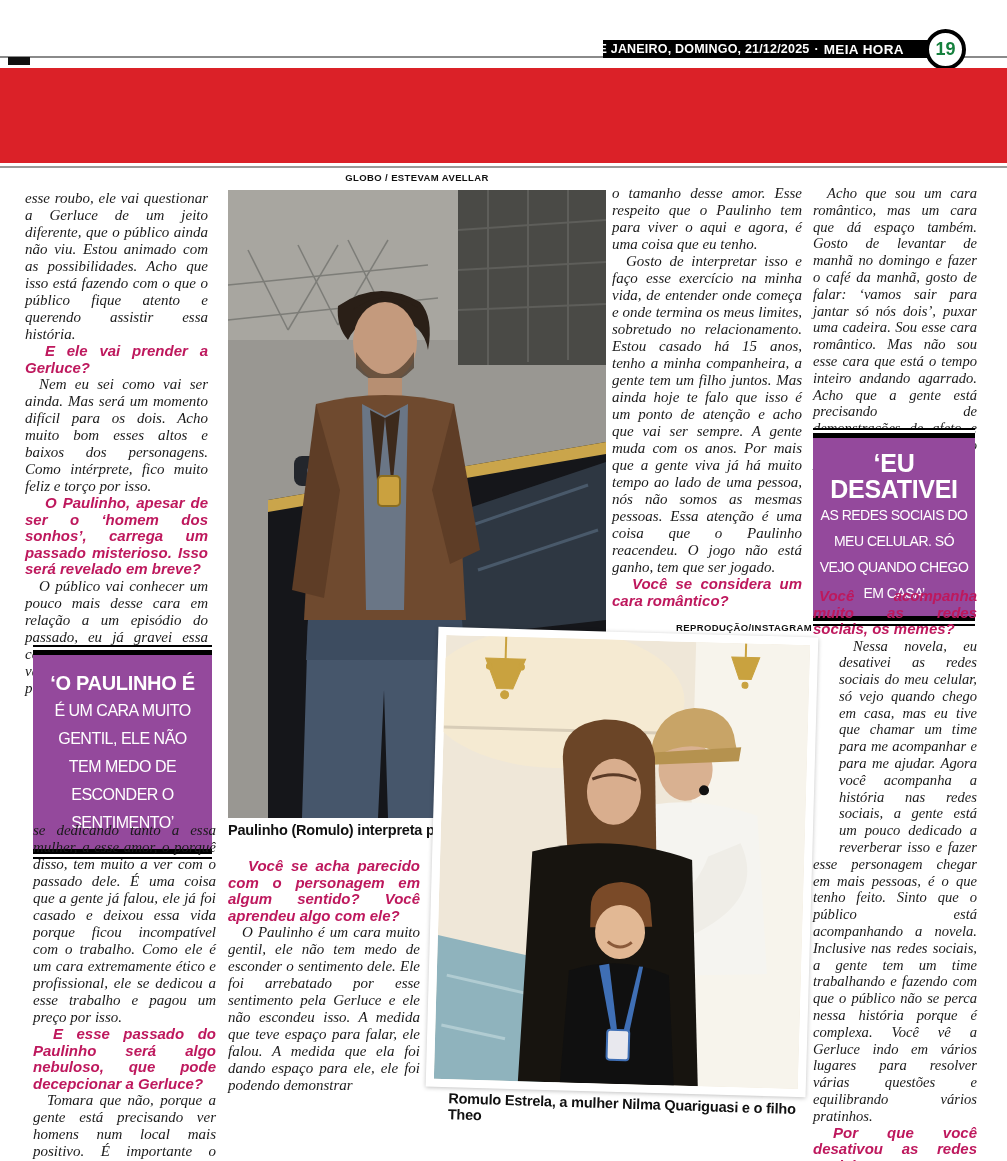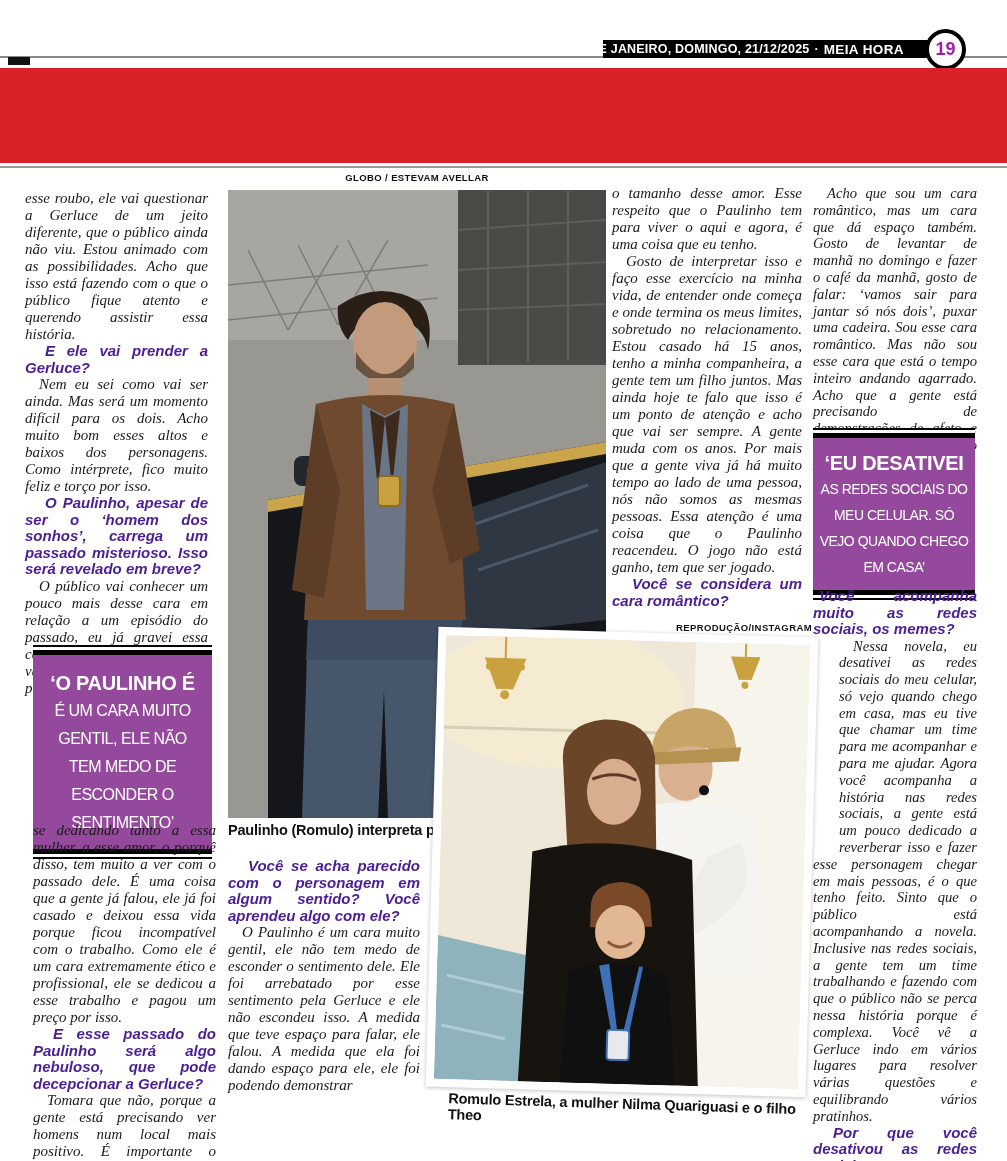--- a/index.html
+++ b/index.html
@@ -11,27 +11,27 @@
   .tick{position:absolute;left:8px;top:57px;width:22px;height:8px;background:#111;}
   .topbar{position:absolute;left:603px;top:40px;width:341px;height:18px;background:#000;
           display:flex;align-items:center;justify-content:flex-end;padding-right:40px;box-sizing:border-box;}
   .topbar .date{color:#fff;font-family:"Liberation Sans",sans-serif;font-weight:700;
                 font-size:12.5px;letter-spacing:.2px;white-space:nowrap;}
   .topbar .sep{color:#fff;font-family:"Liberation Sans",sans-serif;font-weight:700;font-size:12.5px;margin:0 5px;}
   .topbar .brand{color:#fff;font-family:"Liberation Sans",sans-serif;font-weight:700;
                  font-size:13.5px;letter-spacing:.4px;white-space:nowrap;}
   .pagenum{position:absolute;left:925px;top:29px;width:33px;height:33px;background:#fff;
            border:4px solid #000;border-radius:50%;display:flex;align-items:center;justify-content:center;
-           font-family:"Liberation Sans",sans-serif;font-weight:700;font-size:18px;color:#a21caf;}
+           font-family:"Liberation Sans",sans-serif;font-weight:700;font-size:18px;color:#15803d;}
   .redband{position:absolute;left:0;top:68px;width:1007px;height:95px;background:#db2128;}
 
   
   .col{position:absolute;color:#1a1a1a;font-size:15px;line-height:17px;text-align:justify;}
   .col p{margin:0 0 0 0;font-style:italic;}
-  .q{font-family:"Liberation Sans",sans-serif;font-style:normal;font-weight:700;color:#4c1d95;
+  .q{font-family:"Liberation Sans",sans-serif;font-style:normal;font-weight:700;color:#be185d;
      font-size:15px;line-height:16.5px;text-indent:20px;margin:13px 0 2px 0;text-align:justify;}
   .ans{text-indent:14px;}
 
   
   .pullquote{position:absolute;box-sizing:border-box;}
   .pq-rule-thin{height:2px;background:#000;}
   .pq-rule-gap{height:3px;background:#fff;}
   .pq-rule-thick{height:5px;background:#000;}
   .pq-body{background:#94499c;color:#fff;text-align:center;
            font-family:"Liberation Sans",sans-serif;padding:14px 8px 12px 8px;}
@@ -228,21 +228,21 @@
 
   <div class="col" style="left:813px;top:185px;width:164px;font-size:14.6px;line-height:16.8px;">
     <p class="ans">Acho que sou um cara romântico, mas um cara que dá espaço também. Gosto de levantar de manhã no domingo e fazer o café da manhã, gosto de falar: ‘vamos sair para jantar só nós dois’, puxar uma cadeira. Sou esse cara romântico. Mas não sou esse cara que está o tempo inteiro andando agarrado. Acho que a gente está precisando de demonstrações de afeto e carinho, sobretudo do ponto de vista masculino.</p>
   </div>
 
   <div class="pullquote" style="left:813px;top:428px;width:162px;">
     <div class="pq-rule-thin"></div>
     <div class="pq-rule-gap"></div>
     <div class="pq-rule-thick"></div>
     <div class="pq-body" style="padding:12px 4px 10px 4px;">
-      <div class="pq-l1" style="font-size:20px;line-height:26px;">‘EU DESATIVEI</div>
+      <div class="pq-l1" style="font-size:25px;line-height:26px;">‘EU DESATIVEI</div>
       <div class="pq-rest" style="font-size:14px;line-height:26px;">AS REDES SOCIAIS DO MEU CELULAR. SÓ VEJO QUANDO CHEGO EM CASA’</div>
     </div>
     <div class="pq-rule-thick"></div>
     <div class="pq-rule-gap"></div>
     <div class="pq-rule-thin"></div>
   </div>
 
   <div class="col" style="left:813px;top:588px;width:164px;font-size:14.6px;line-height:16.8px;">
     <p class="q" style="margin-top:0;text-indent:6px;">Você acompanha muito as redes sociais, os memes?</p>
     <p class="ans"><span class="wrapSpacer"></span><span>Nessa novela, eu desativei as redes sociais do meu celular, só vejo quando chego em casa, mas eu tive que chamar um time para me acompanhar e para me ajudar. Agora você acompanha a história nas redes sociais, a gente está um pouco dedicado a reverberar isso e fazer esse personagem chegar em mais pessoas, é o que tenho feito. Sinto que o público está acompanhando a novela. Inclusive nas redes sociais, a gente tem um time trabalhando e fazendo com que o público não se perca nessa história porque é complexa. Você vê a Gerluce indo em vários lugares para resolver várias questões e equilibrando vários pratinhos.</span></p>

